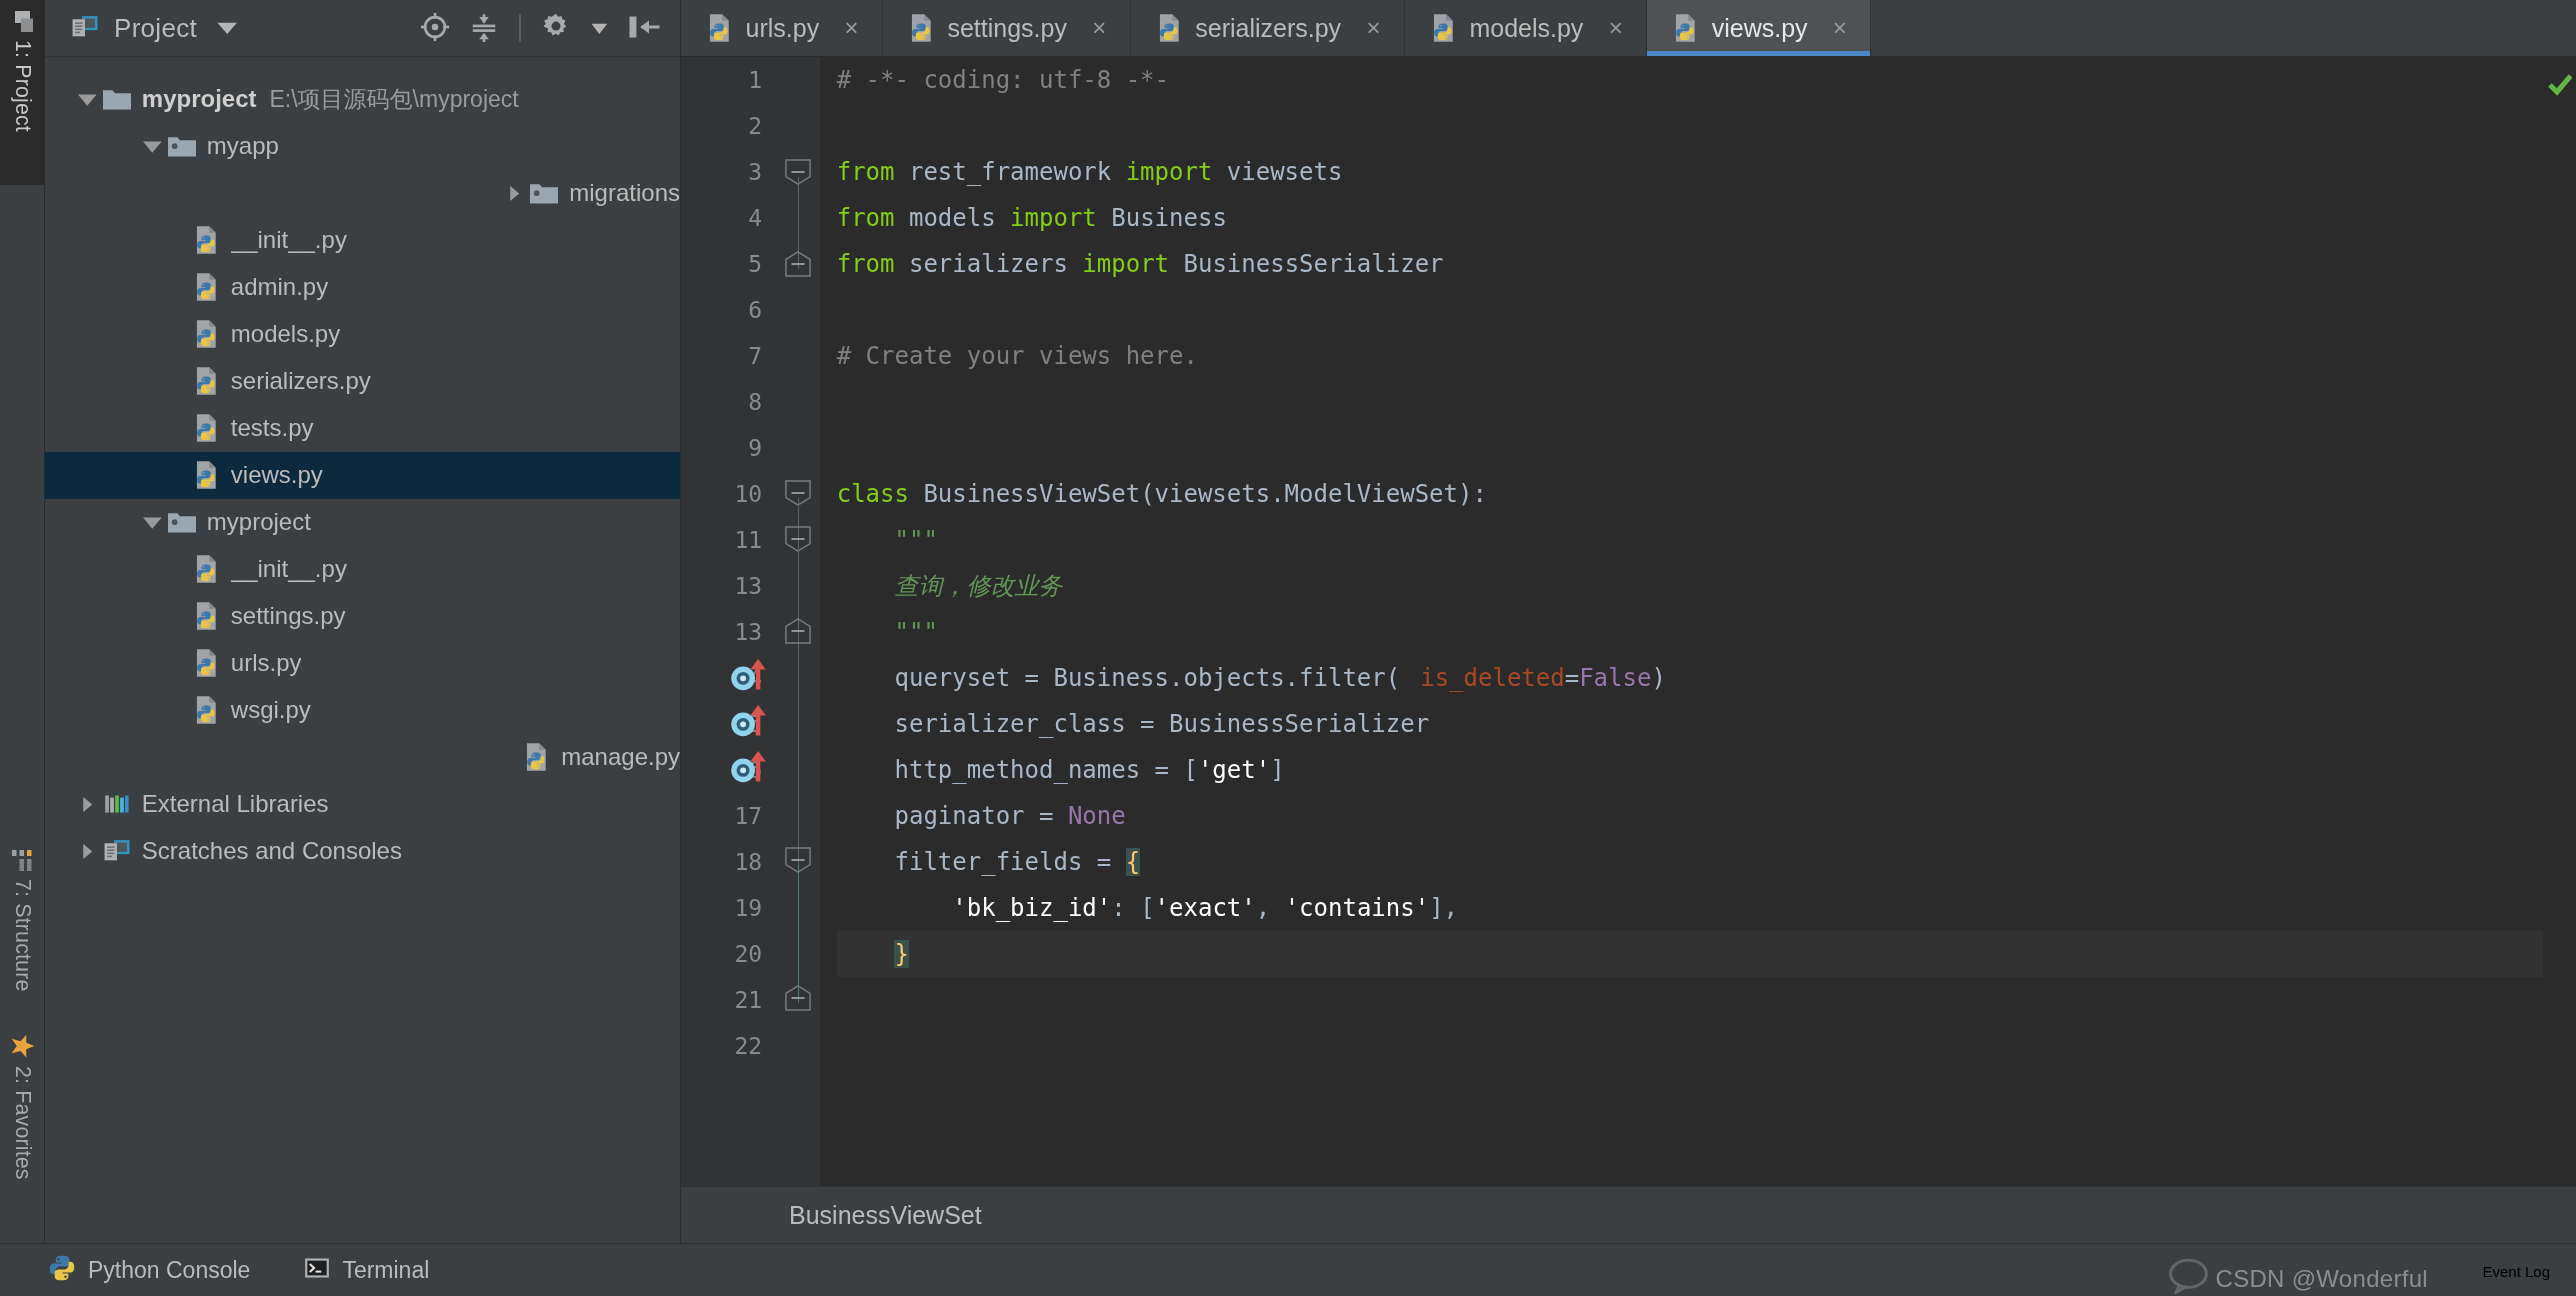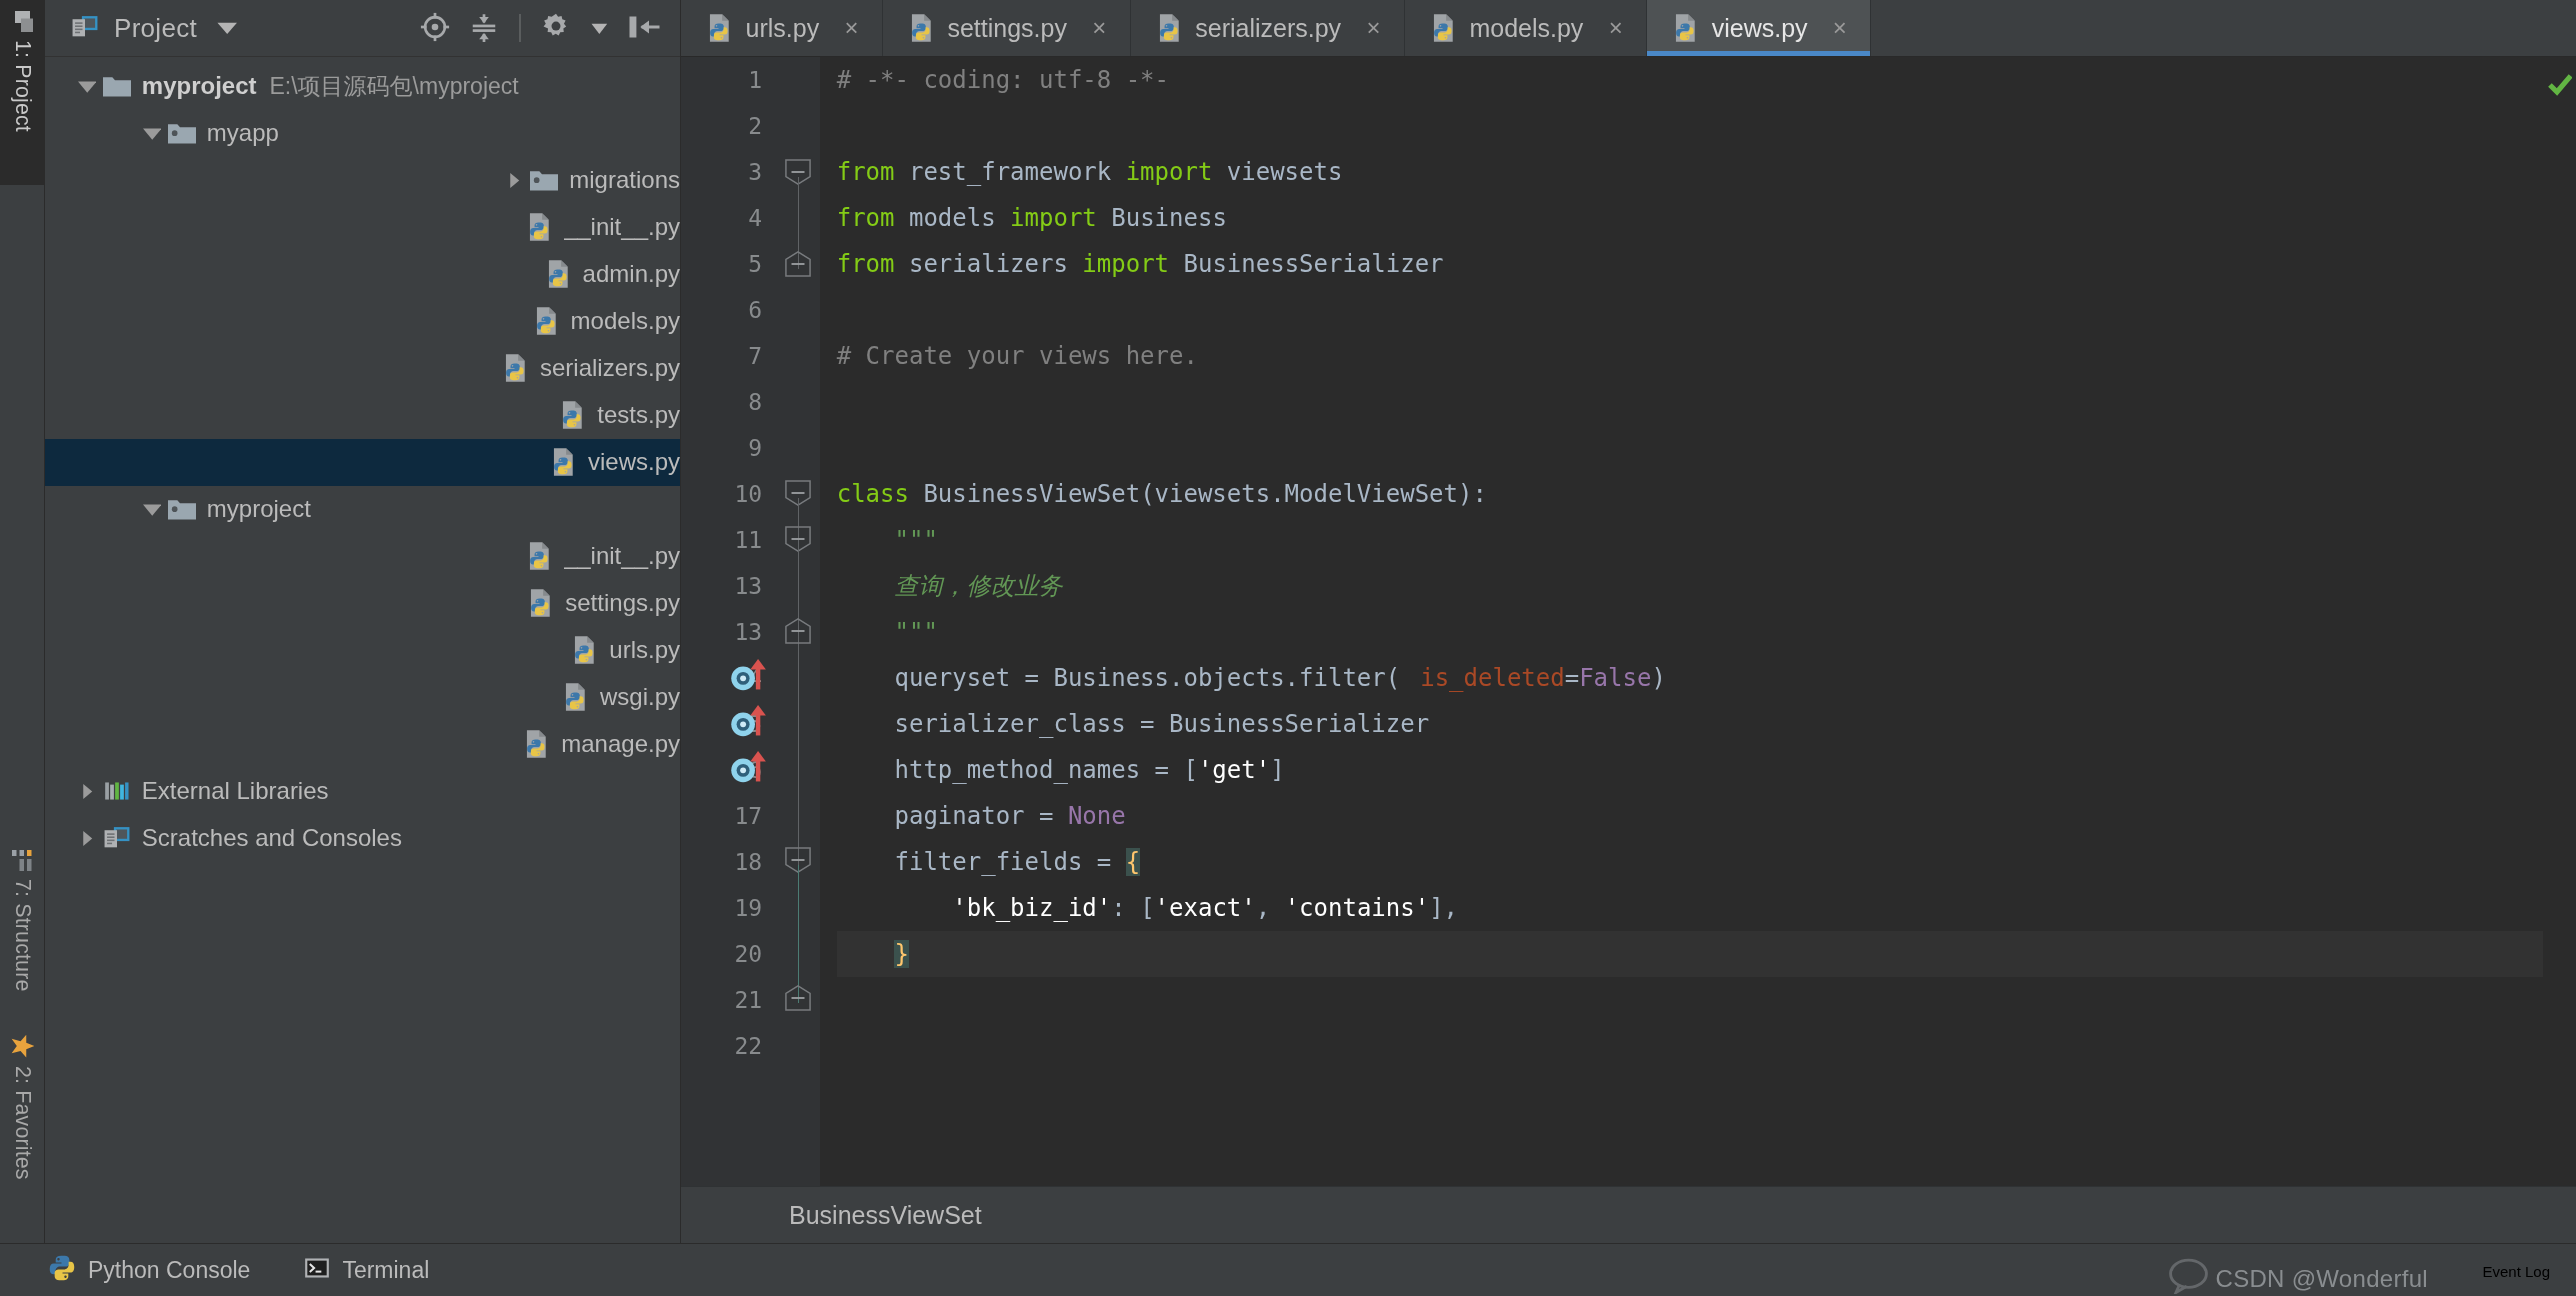--- a/index.html
+++ b/index.html
@@ -30,20 +30,21 @@
   .vtab-ico{ flex:none; transform:rotate(90deg); }
   #vtab-project{ top:0; height:185px; justify-content:flex-start; }
   #vtab-structure{ top:839px; height:213px; }
   #vtab-favorites{ top:1024px; height:222px; }
 
   
   .project-panel{
     width:636px; flex:none; background:#3C3F41;
     display:flex; flex-direction:column; min-height:0;
     border-right:0.9px solid #2B2B2B;
+    gap:13px;
   }
   .pp-header{
     height:57px; flex:none; display:flex; align-items:center;
     padding:0 13px 0 26px; border-bottom:0.9px solid #323232;
     background:#3C3F41;
   }
   .pp-title{ color:#BBBBBB; font-size:26px; margin-left:15px; letter-spacing:0.3px; }
   .pp-caret{ margin-left:20.4px; }
   .pp-tools{ margin-left:auto; display:flex; align-items:center; gap:20.4px; padding-right:5.6px; }
   .pp-sep{ width:1.9px; height:28px; background:#5A5D5E; }
@@ -55,21 +56,21 @@
   }
   .row.selected{ background:#0D293E; }
   .arrow{ width:28px; flex:none; display:flex; justify-content:center; align-items:center; }
   .ico{ width:31.5px; flex:none; display:flex; justify-content:center; align-items:center; margin-right:9.3px; }
   .row .lbl{ overflow:hidden; text-overflow:ellipsis; }
   .bold{ font-weight:bold; color:#CFCFCF; }
   .path{ color:#9B9B9B; font-weight:normal; margin-left:13px; font-size:23px; }
 
   
   .i0{ padding-left:28px; } .i1{ padding-left:93px; }
-  .i2{ padding-left:117px;justify-content:flex-end; } .i3{ padding-left:117px;justify-content:flex-end; }
+  .i2{ padding-left:117px;justify-content:flex-end; } .i3{ padding-left:117px; }
 
   
   .editor-area{ flex:1; display:flex; flex-direction:column; min-width:0; background:#2B2B2B; }
 
   .tabbar{
     height:57px; flex:none; display:flex; align-items:stretch;
     background:#3C3F41; border-bottom:0.9px solid #292929;
   }
   .tab{
     display:flex; align-items:center; gap:11px; padding:0 18.5px 0 22px;

